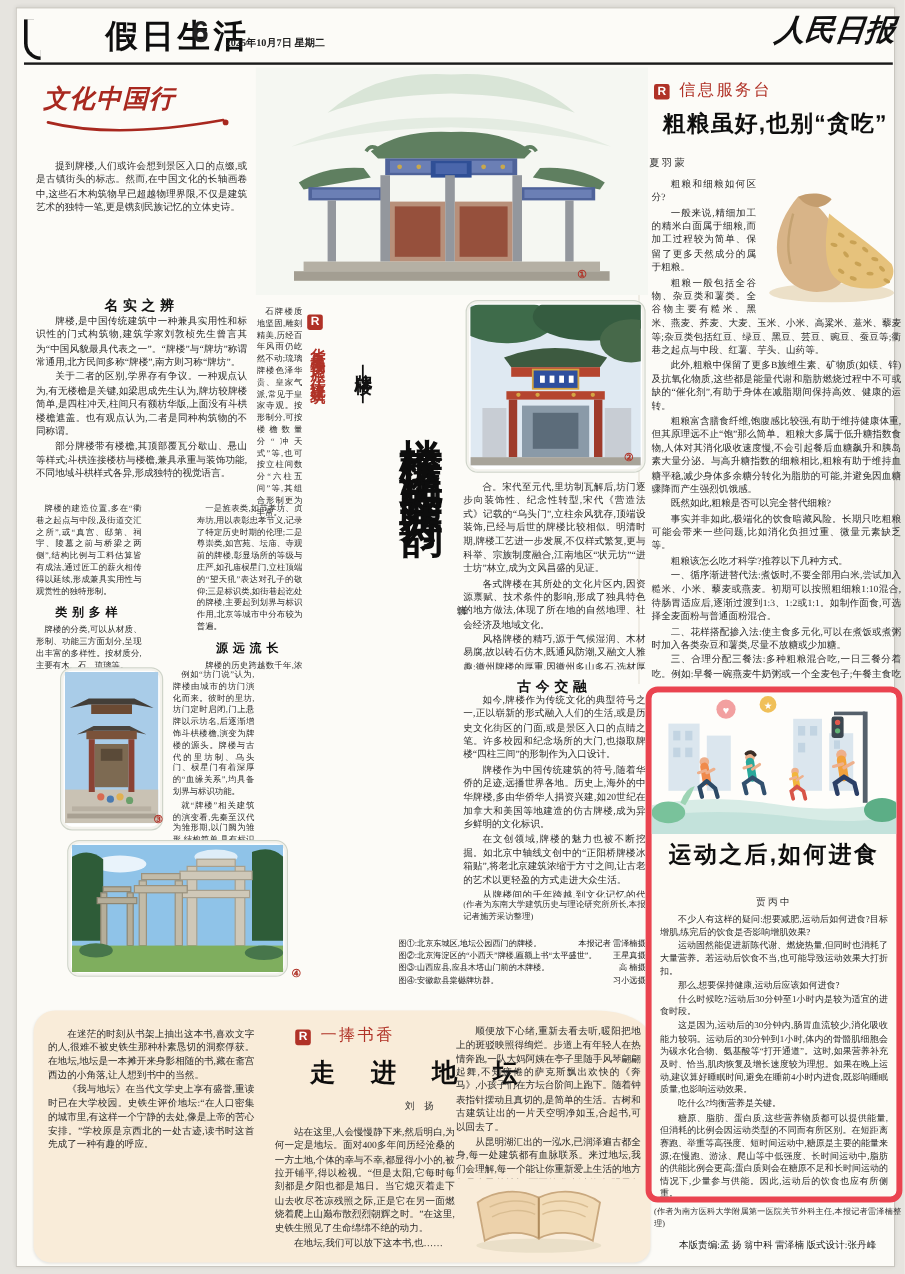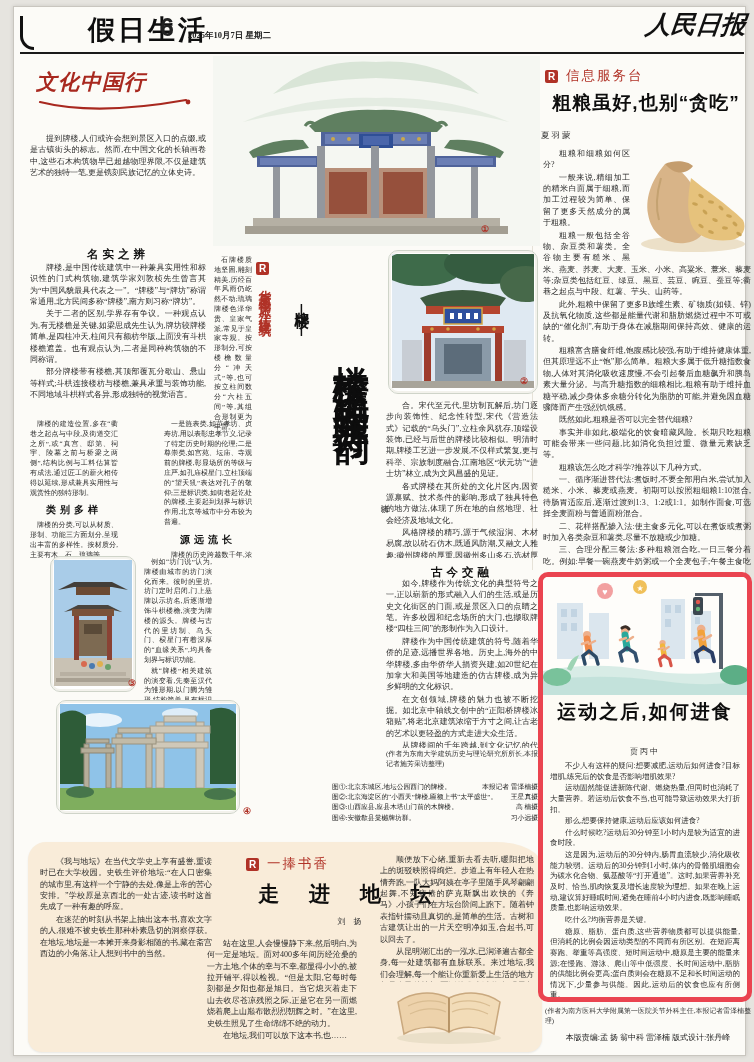--- a/index.html
+++ b/index.html
@@ -73,21 +73,21 @@
   .ex-body .para { font-size:7.5px; }
   .ex-note { left:545px; top:1006px; width:206px; height:22px; font-size:6.8px; line-height:1.4; text-align:justify; color:#333; overflow:hidden; }
   .credits { left:545px; top:1032px; width:206px; text-align:center; font-size:8px; color:#222; }
 
   
   .bottom-box { left:28px; top:842px; width:514px; height:210px; background:#f9ecd9; border-radius:18px 46px 14px 14px / 18px 24px 14px 14px; box-shadow:0 1px 2px rgba(0,0,0,.08); z-index:2; }
   .book-colL { left:40px; top:856px; width:172px; height:188px; }
   .book-header { left:246px; top:854px; }
   .book-title { left:238px; top:880px; width:226px; text-align:center; font-family:"Liberation Sans",sans-serif; font-weight:800; font-size:21px; letter-spacing:12px; color:#0d0d0d; }
   .book-author { left:238px; top:916px; width:226px; text-align:center; font-size:8px; letter-spacing:3px; color:#333; }
-  .book-colM { left:207px; top:938px; width:150px; height:106px; }
+  .book-colM { left:229px; top:938px; width:150px; height:106px; }
   .book-svg { left:388px; top:986px; width:122px; height:60px; }
   .book-colR { left:380px; top:854px; width:154px; height:128px; }
   .z1 { z-index:3; }
 </style>
 </head>
 <body>
 
 <div class="canvas">
   <div class="abs paper"></div>
 
@@ -433,22 +433,22 @@
         <p class="para">吃什么?均衡营养是关键。</p>
         <p class="para">糖原、脂肪、蛋白质,这些营养物质都可以提供能量,但消耗的比例会因运动类型的不同而有所区别。在短距离赛跑、举重等高强度、短时间运动中,糖原是主要的能量来源;在慢跑、游泳、爬山等中低强度、长时间运动中,脂肪的供能比例会更高;蛋白质则会在糖原不足和长时间运动的情况下,少量参与供能。因此,运动后的饮食也应有所侧重。</p>
         <p class="para">《国际运动营养学会立场》介绍,每1公斤体重摄入0.8克至1.2克碳水化合物与0.2克至0.4克蛋白质较为合适。由于大部分碳水化合物是合成糖原的“原料”,针对运动中糖原的消耗,应该摄入富含碳水化合物的食物,如面包、香蕉、燕麦等,能快速补充能量。运动后适量补充鸡蛋蛋白、精瘦肉等富含优质蛋白的食物,能促进肌肉修复,提升身体机能。对于有科学减重需求的人群和希望增肌的健身人群,最好在有资质的专业人士指导下设计合理的饮食计划。</p>
       </div>
   </div>
   <div class="abs ex-note">(作者为南方医科大学附属第一医院关节外科主任,本报记者雷泽楠整理)</div>
   <div class="abs credits">本版责编:孟 扬  翁中科  雷泽楠   版式设计:张丹峰</div>
 
   <div class="abs bottom-box"></div>
   <div class="abs book-colL flow z1">
+      <p class="para">在迷茫的时刻从书架上抽出这本书,喜欢文字的人,很难不被史铁生那种朴素恳切的洞察俘获。在地坛,地坛是一本摊开来身影相随的书,藏在斋宫西边的小角落,让人想到书中的当然。</p>
       <p class="para">《我与地坛》在当代文学史上享有盛誉,重读时已在大学校园。史铁生评价地坛:“在人口密集的城市里,有这样一个宁静的去处,像是上帝的苦心安排。”学校原是京西北的一处古迹,读书时这首先成了一种有趣的呼应。</p>
-      <p class="para">在迷茫的时刻从书架上抽出这本书,喜欢文字的人,很难不被史铁生那种朴素恳切的洞察俘获。在地坛,地坛是一本摊开来身影相随的书,藏在斋宫西边的小角落,让人想到书中的当然。</p>
     </div>
   <div class="abs book-header z1">
     <span class="rlogo">R</span>
     <span class="tab-label">一捧书香</span>
   </div>
   <div class="abs book-title z1">走 进 地 坛</div>
   <div class="abs book-author z1">刘 扬</div>
   <div class="abs book-colM flow z1">
       <p class="para">站在这里,人会慢慢静下来,然后明白,为何一定是地坛。面对400多年间历经沧桑的一方土地,个体的幸与不幸,都显得小小的,被拉开铺平,得以检视。“但是太阳,它每时每刻都是夕阳也都是旭日。当它熄灭着走下山去收尽苍凉残照之际,正是它在另一面燃烧着爬上山巅布散烈烈朝辉之时。”在这里,史铁生照见了生命绵绵不绝的动力。</p>
       <p class="para">在地坛,我们可以放下这本书,也……</p>

